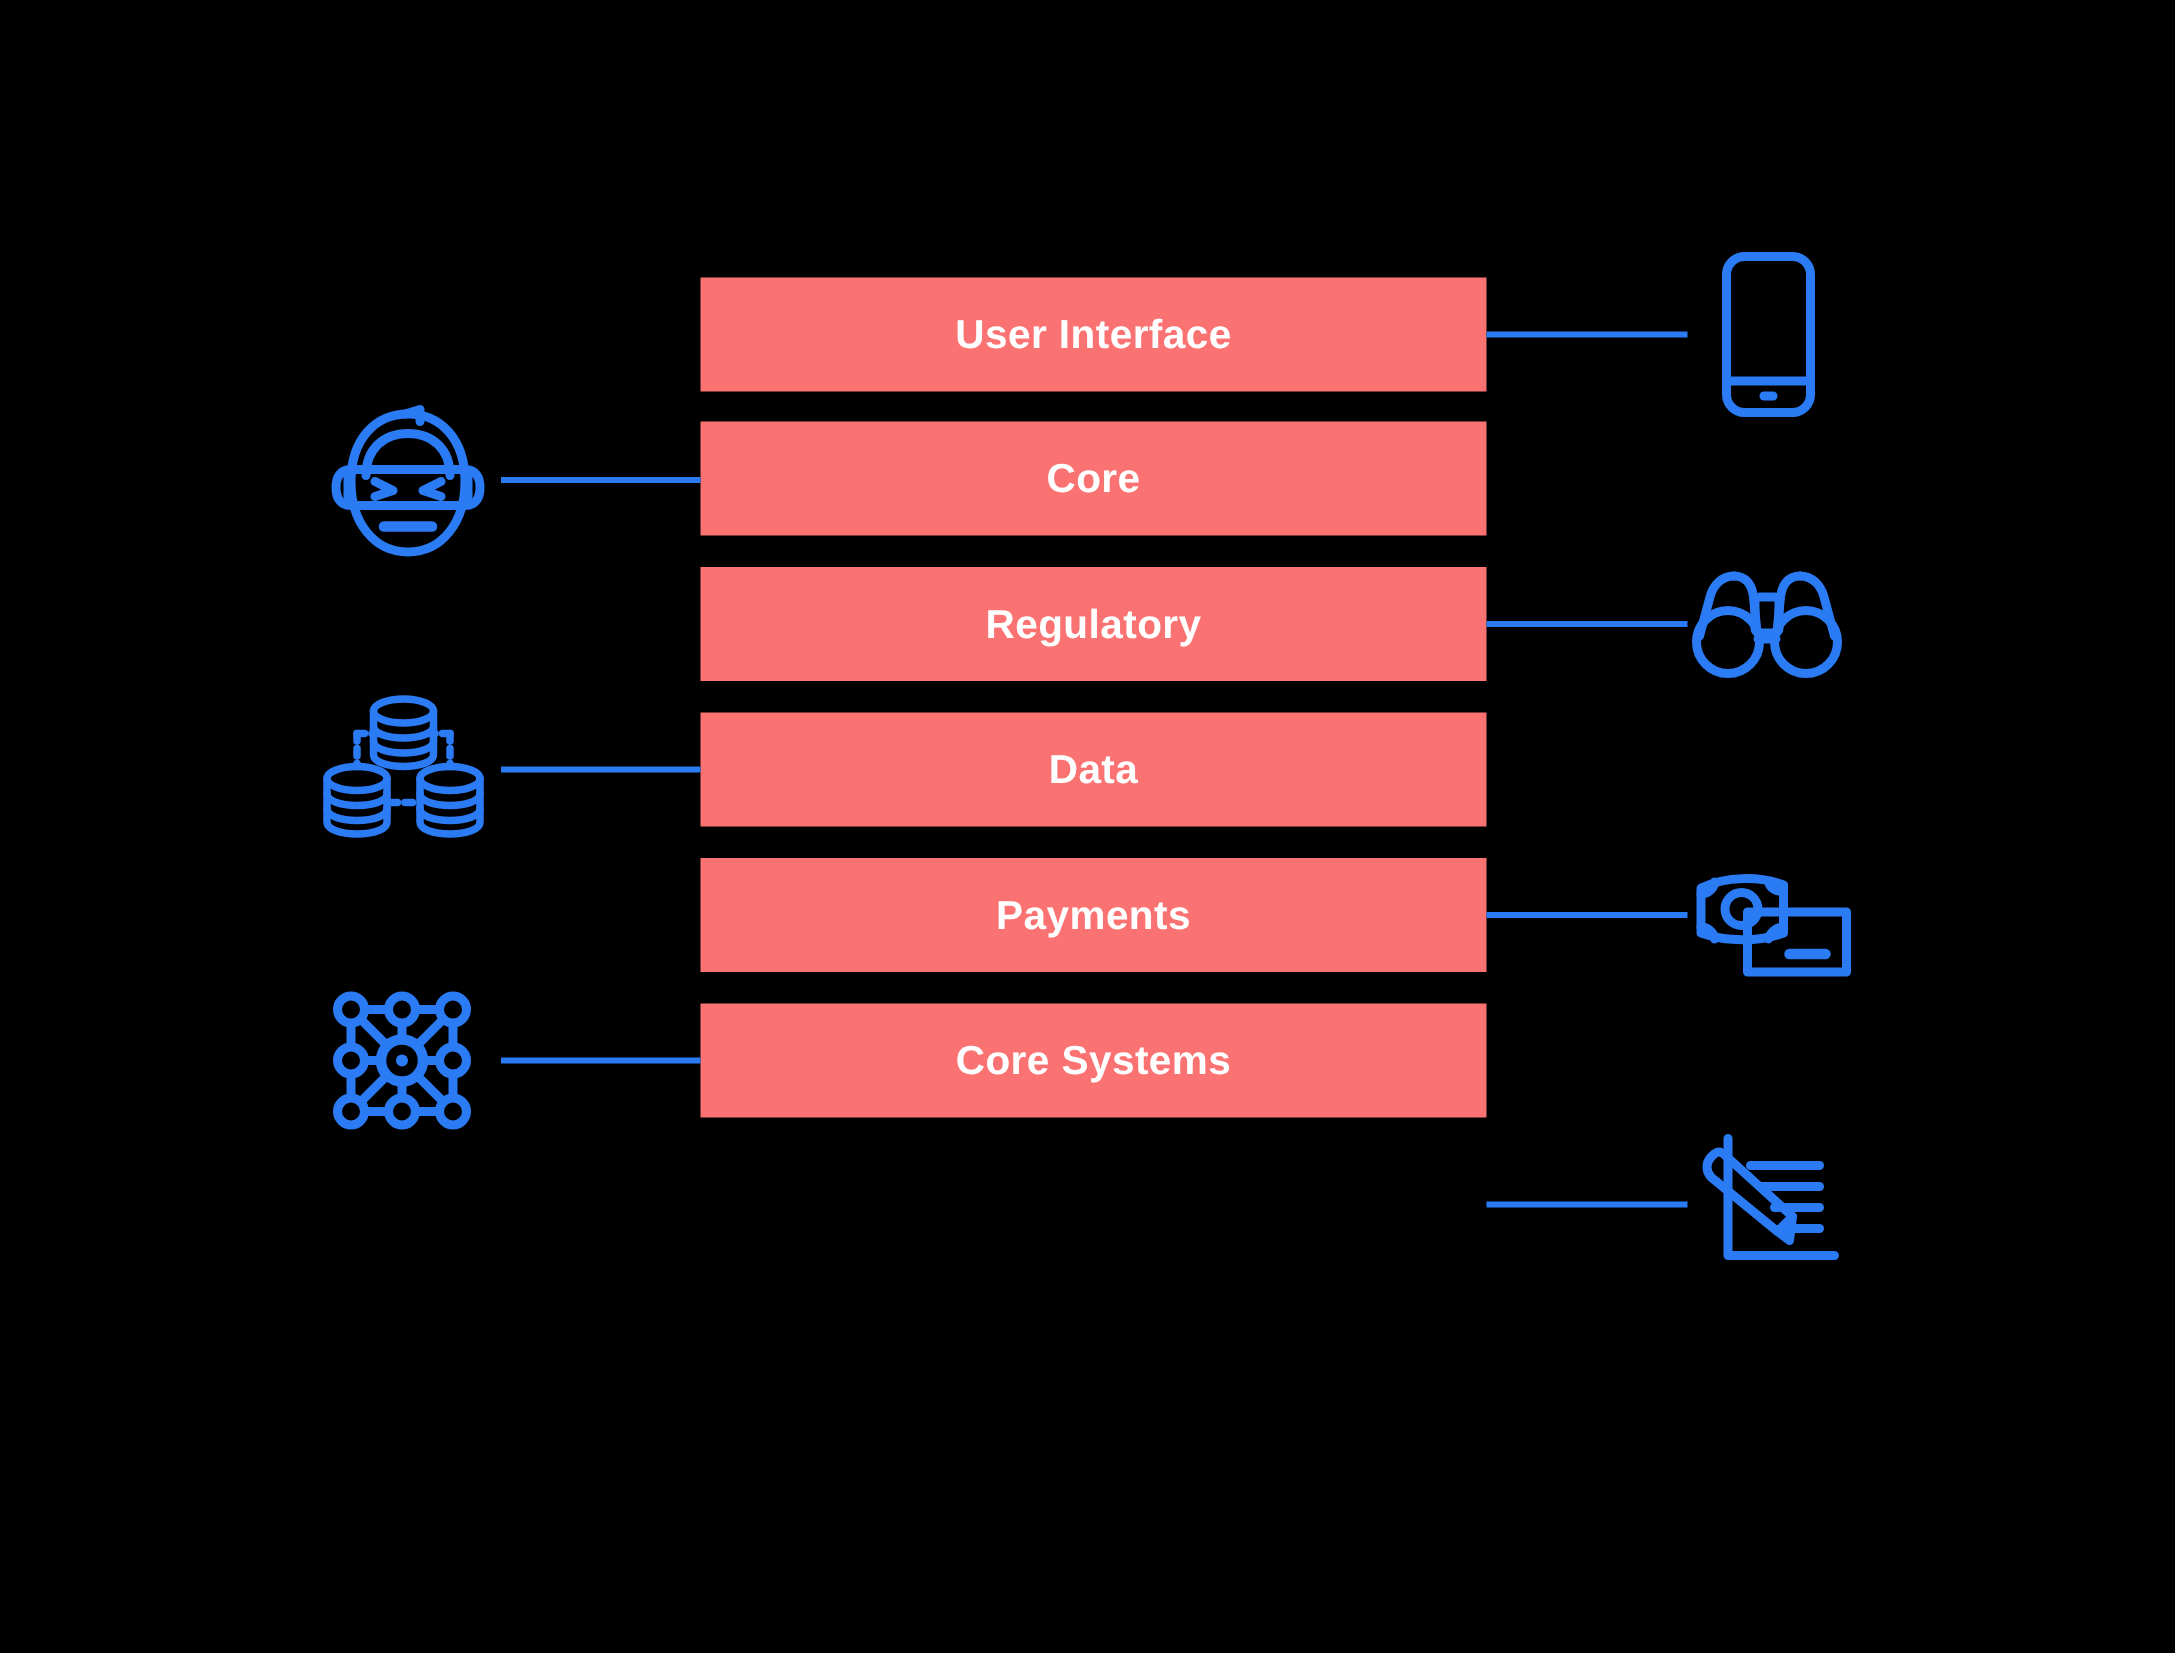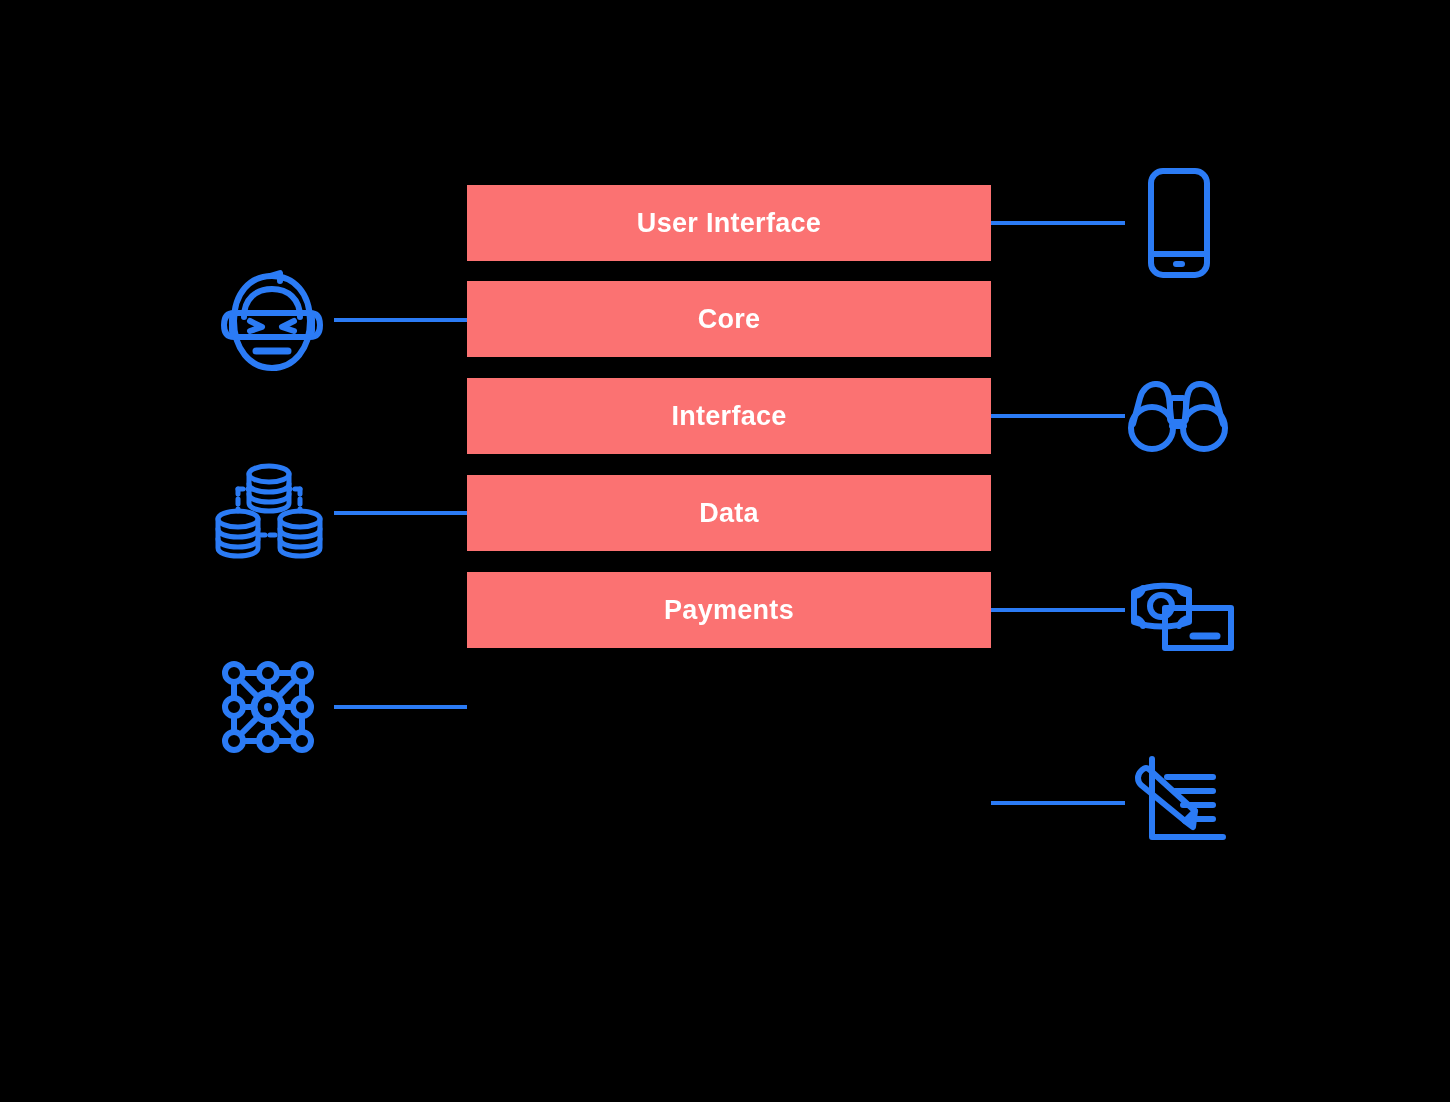--- a/index.html
+++ b/index.html
@@ -102,21 +102,21 @@
       <rect x="14" y="44" width="80" height="24" rx="6" ry="6"></rect>
 
       <path d="M32 52 L44 58 L32 62" fill="none"></path>
       <path d="M76 52 L64 58 L76 62" fill="none"></path>
 
       <line x1="38" y1="82" x2="70" y2="82" stroke-width="7"></line>
     </svg>
   </div>
 
   <div class="layer-bar" style="top:345px;">
-    <span class="layer-label">Interface</span>
+    <span class="layer-label">Regulatory</span>
   </div>
   <div class="connector right" style="top:381px;"></div>
   <div class="icon-slot" style="left:1128px; top:343px;">
     <svg width="100" height="78" viewBox="0 0 100 78" fill="none" stroke="#2B7BF5" stroke-width="6" stroke-linecap="round" stroke-linejoin="round">
 
       <path d="M28 8 C20 8 14 14 12 22 L5 48"></path>
       <path d="M28 8 C36 8 40 14 41 22 L43 42"></path>
 
       <path d="M72 8 C80 8 86 14 88 22 L95 48"></path>
       <path d="M72 8 C64 8 60 14 59 22 L57 42"></path>
@@ -171,20 +171,23 @@
 
       <path d="M3 14 C20 6 42 6 58 12 L58 44 C42 50 20 50 3 44 Z"></path>
       <circle cx="30" cy="28" r="11"></circle>
       <path d="M3 18 C8 18 12 14 12 10"></path>
       <path d="M58 16 C53 17 49 14 48 10"></path>
       <path d="M3 40 C8 40 12 44 12 48"></path>
       <path d="M58 40 C53 40 49 44 48 48"></path>
     </svg>
   </div>
 
+  <div class="layer-bar" style="top:636px;">
+    <span class="layer-label">Core Systems</span>
+  </div>
   <div class="connector left" style="top:672px;"></div>
   <div class="icon-slot" style="left:220px; top:626px;">
     <svg width="96" height="96" viewBox="0 0 96 96" fill="none" stroke="#2B7BF5" stroke-width="6" stroke-linecap="round" stroke-linejoin="round">
 
       <line x1="14" y1="14" x2="82" y2="14"></line>
       <line x1="14" y1="82" x2="82" y2="82"></line>
       <line x1="14" y1="14" x2="14" y2="82"></line>
       <line x1="82" y1="14" x2="82" y2="82"></line>
 
       <line x1="14" y1="14" x2="48" y2="48"></line>

